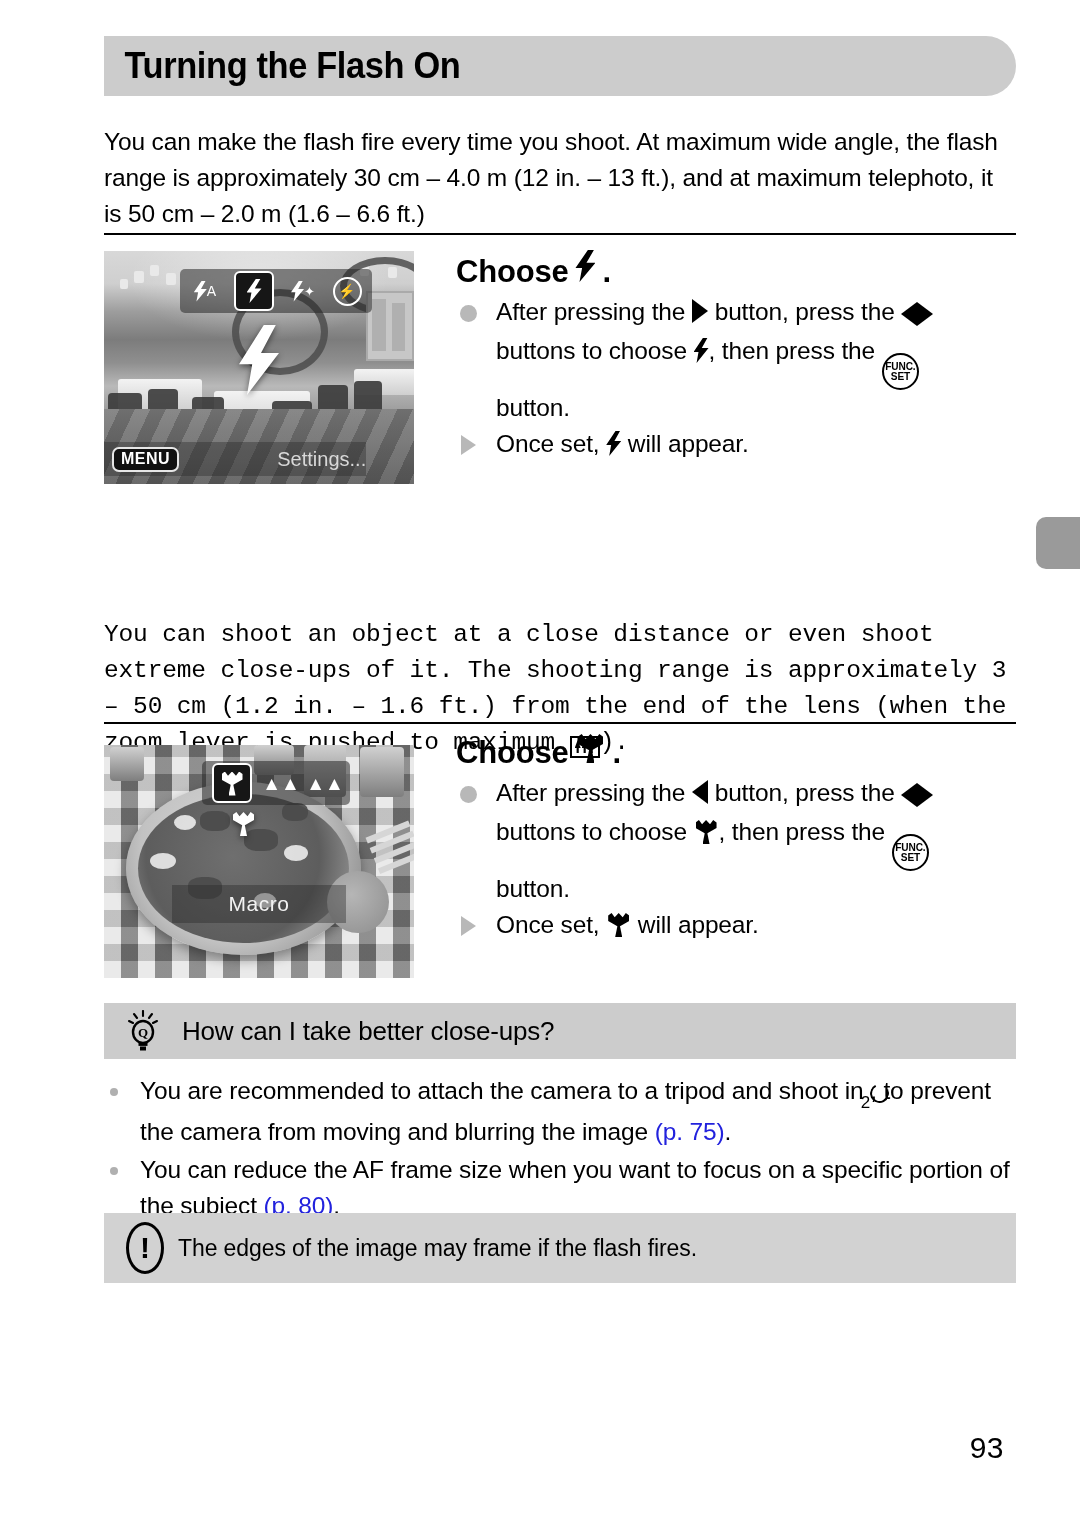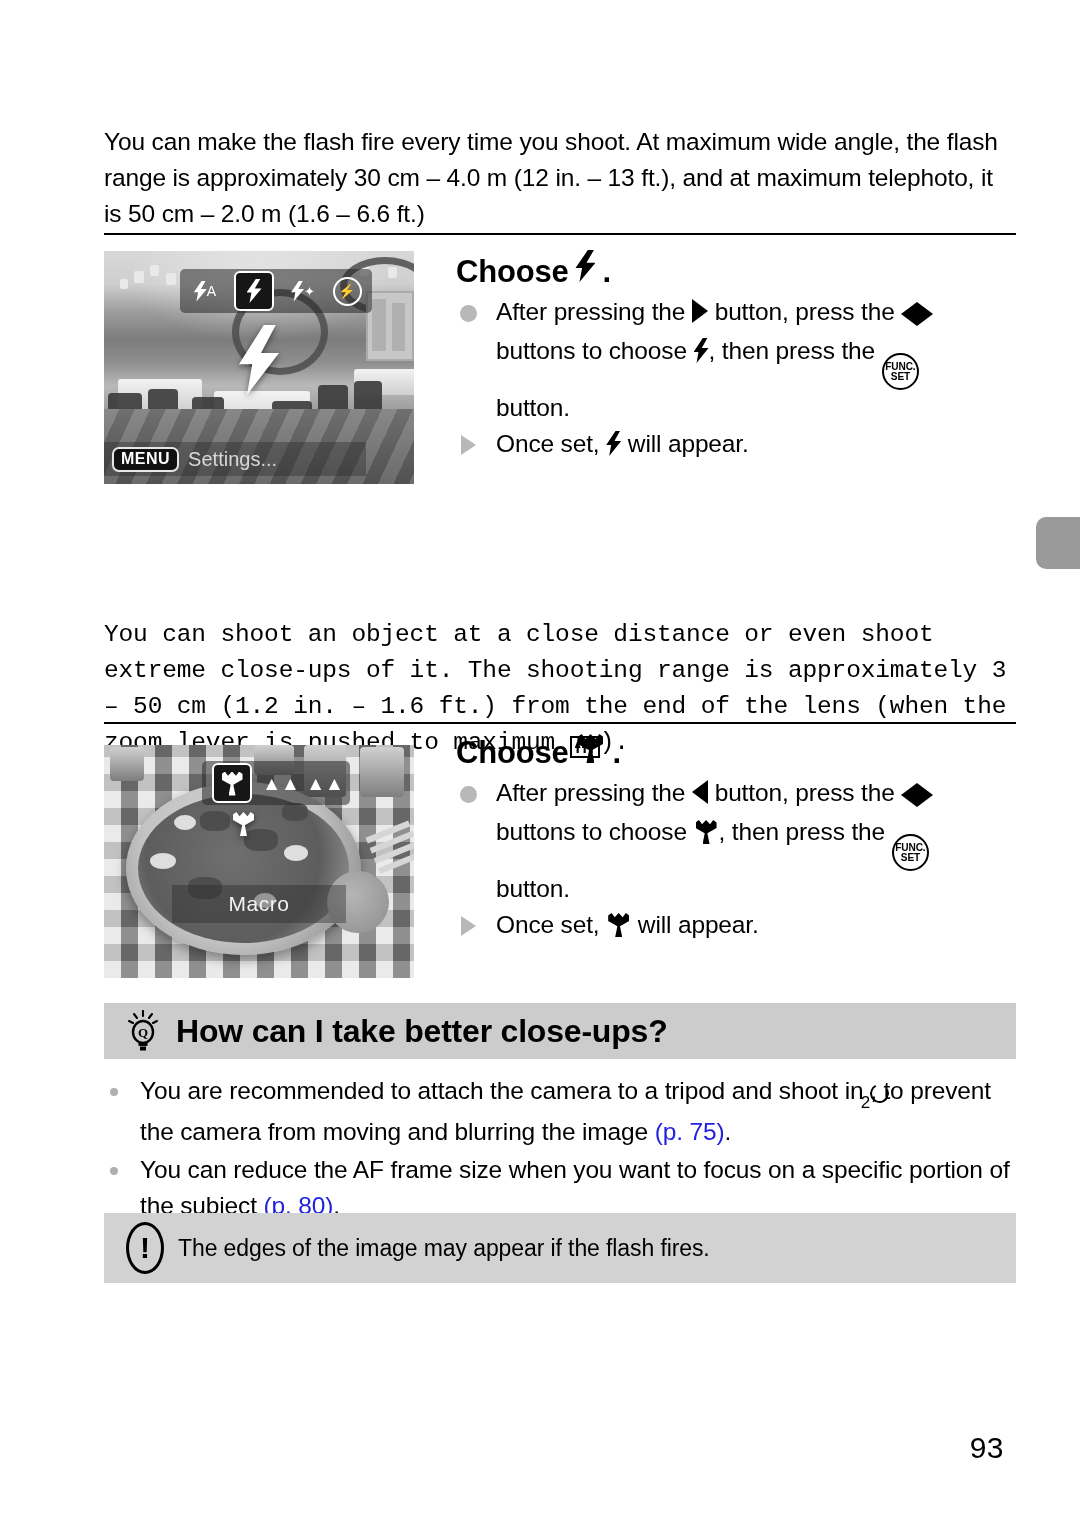--- a/index.html
+++ b/index.html
@@ -231,20 +231,21 @@
     position: absolute;
     left: 0;
     bottom: 8px;
     width: 82%;
     height: 34px;
     background: rgba(40,40,40,0.38);
     display: flex;
     align-items: center;
     padding-left: 8px;
     gap: 9px;
+    justify-content: space-between;
   }
   .menu-chip {
     background: #111111;
     border: 2px solid #e6e6e6;
     border-radius: 7px;
     color: #ffffff;
     font-size: 16px;
     font-weight: bold;
     letter-spacing: 0.5px;
     padding: 2px 7px 3px 7px;
@@ -303,23 +304,24 @@
     width: 912px;
     height: 56px;
     background: #cccccc;
     display: flex;
     align-items: center;
     gap: 16px;
     padding-left: 22px;
     box-sizing: border-box;
   }
   .tipbar-title {
-    font-size: 32px;
-    font-weight: bold;
+    font-size: 26px;
+    font-weight: normal;
     letter-spacing: -0.2px;
+    margin-left: 6px;
   }
   .tiplist {
     position: absolute;
     left: 104px;
     width: 910px;
     font-size: 24.5px;
     line-height: 36px;
     letter-spacing: -0.15px;
   }
   .tiplist .li {
@@ -507,20 +509,23 @@
     font-size: 30px;
     font-weight: bold;
     line-height: 1;
   }
 </style>
 </head>
 <body>
 
 <div class="page">
 
+  <div class="banner" style="top:36px;">
+    <div class="banner-title">Turning the Flash On</div>
+  </div>
 
   <div class="para" style="top:124px;">You can make the flash fire every time you shoot. At maximum wide angle, the flash range is approximately 30 cm – 4.0 m (12 in. – 13 ft.), and at maximum telephoto, it is 50 cm – 2.0 m (1.6 – 6.6 ft.)</div>
 
   <div class="rule" style="top:233px;"></div>
 
   <div class="shot" style="top:251px;">
     <div class="shot-photo scene-restaurant">
       <div class="chand" style="left:30px;top:20px;width:10px;height:12px;"></div>
       <div class="chand" style="left:46px;top:14px;width:9px;height:11px;"></div>
       <div class="chand" style="left:62px;top:22px;width:10px;height:12px;"></div>
@@ -709,18 +714,18 @@
       <span class="pref">(p. 75)</span><span>.</span>
     </div>
     <div class="li">
       <span>You can reduce the AF frame size when you want to focus on a specific portion of the subject</span>
       <span class="pref">(p. 80)</span><span>.</span>
     </div>
   </div>
 
   <div class="warnbox" style="top:1213px;">
     <span class="ico-warn">!</span>
-    <span class="warn-text">The edges of the image may appear if the flash fires.</span>
+    <span class="warn-text">The edges of the image may frame if the flash fires.</span>
   </div>
 
   <div class="pagenum">93</div>
 
 </div>
 
 </body></html>

